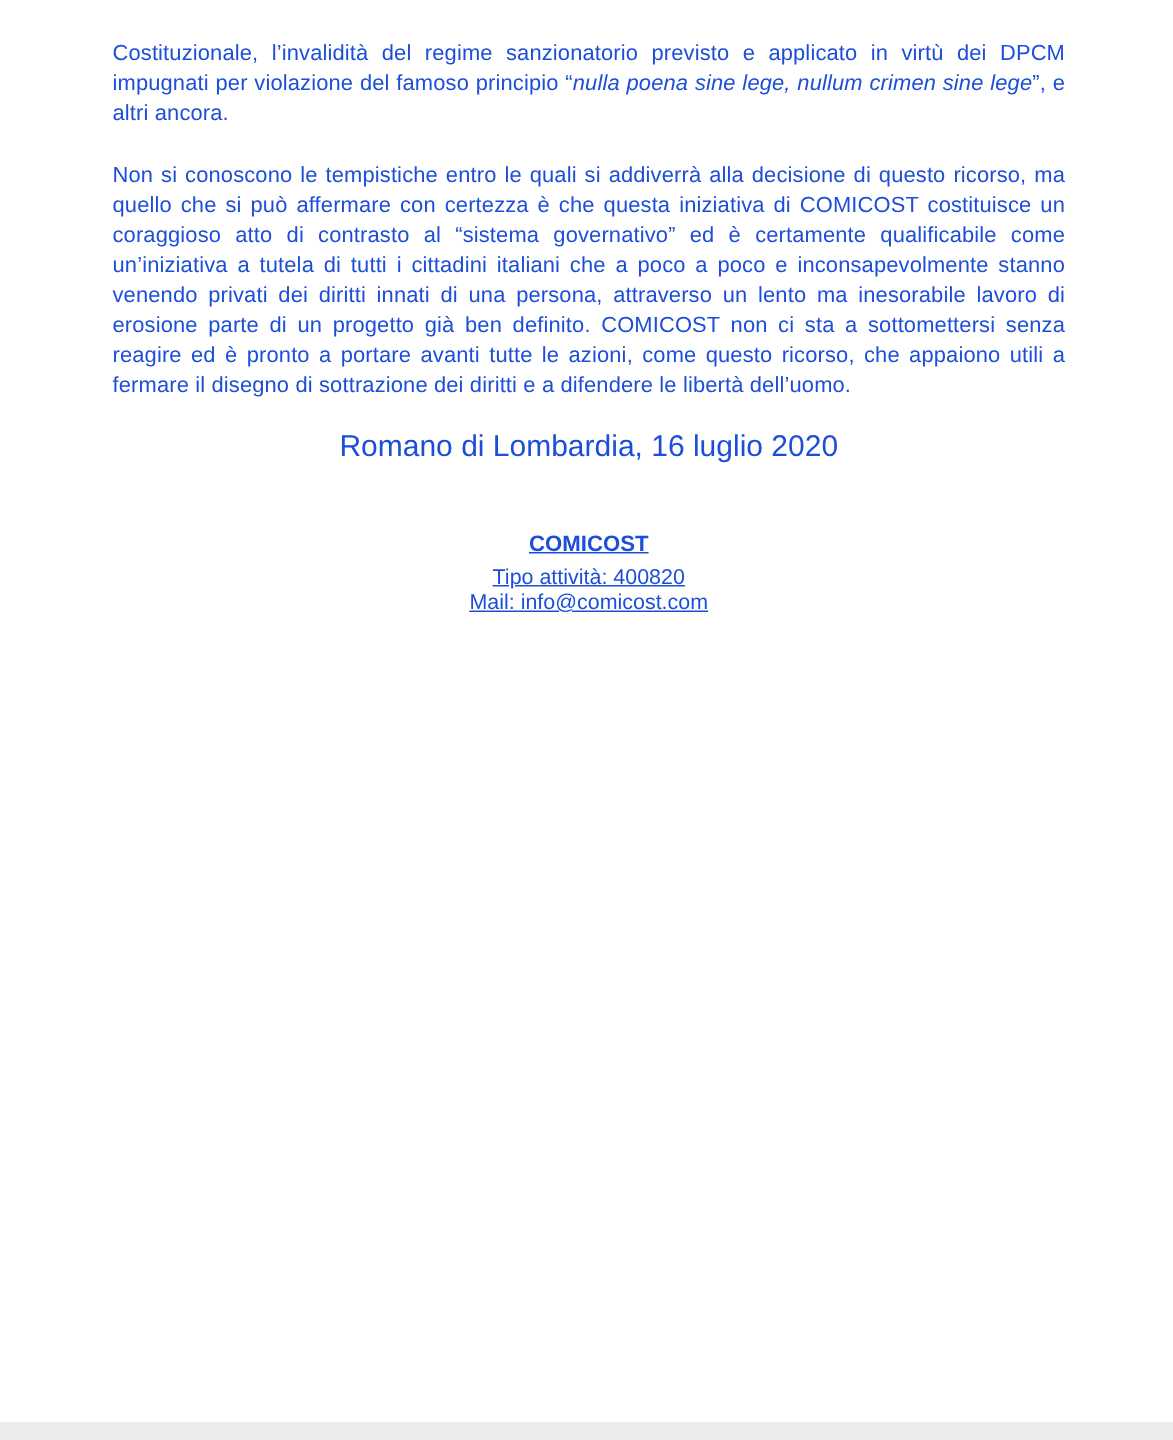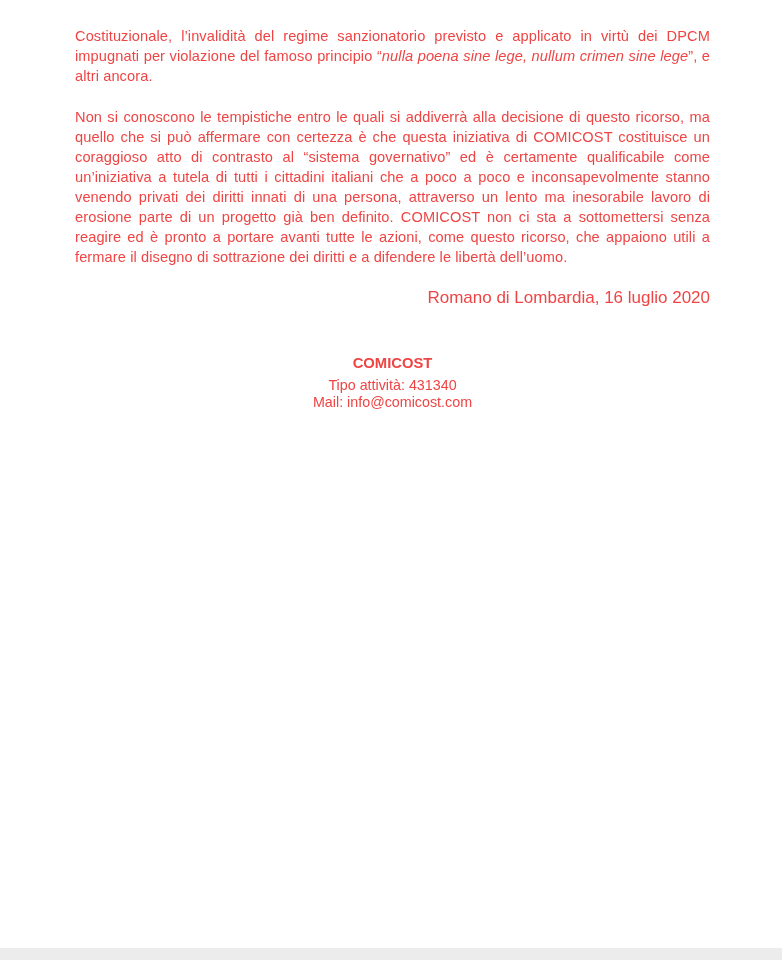--- a/index.html
+++ b/index.html
@@ -13,44 +13,45 @@
     width: 782px;
     height: 960px;
     margin: 0 auto;
     background: #ececec;
     overflow: hidden;
   }
   .page {
     width: 782px;
     height: 948px;
     background: #ffffff;
-    color: #ef4444;
+    color: #1d4ed8;
     padding: 26px 72px 0 75px;
   }
   .para {
     font-size: 14.6px;
     line-height: 20px;
     text-align: justify;
     margin: 0 0 21px 0;
     letter-spacing: 0.1px;
   }
   .para em {
     font-style: italic;
   }
   .dateline {
-    font-size: 17px;
+    font-size: 20px;
     line-height: 20px;
-    text-align: right;
+    text-align: center;
     margin: 1px 0 0 0;
   }
   .signature {
     margin-top: 47px;
     text-align: center;
     font-size: 14.3px;
     line-height: 17.5px;
+    text-decoration: underline;
   }
   .signature .org {
     font-weight: bold;
     font-size: 14.8px;
     margin-bottom: 4px;
   }
   .signature .sig-line {
     margin: 0;
   }
 </style>
@@ -61,18 +62,18 @@
   <div class="page">
 
     <p class="para"><span>Costituzionale, l’invalidità del regime sanzionatorio previsto e applicato in virtù dei DPCM impugnati per violazione del famoso principio “</span><em>nulla poena sine lege, nullum crimen sine lege</em><span>”, e altri ancora.</span></p>
 
     <p class="para">Non si conoscono le tempistiche entro le quali si addiverrà alla decisione di questo ricorso, ma quello che si può affermare con certezza è che questa iniziativa di COMICOST costituisce un coraggioso atto di contrasto al “sistema governativo” ed è certamente qualificabile come un’iniziativa a tutela di tutti i cittadini italiani che a poco a poco e inconsapevolmente stanno venendo privati dei diritti innati di una persona, attraverso un lento ma inesorabile lavoro di erosione parte di un progetto già ben definito. COMICOST non ci sta a sottomettersi senza reagire ed è pronto a portare avanti tutte le azioni, come questo ricorso, che appaiono utili a fermare il disegno di sottrazione dei diritti e a difendere le libertà dell’uomo.</p>
 
     <p class="dateline">Romano di Lombardia, 16 luglio 2020</p>
 
     <div class="signature">
       <div class="org">COMICOST</div>
-      <p class="sig-line">Tipo attività: 431340</p>
+      <p class="sig-line">Tipo attività: 400820</p>
       <p class="sig-line">Mail: info@comicost.com</p>
     </div>
 
   </div>
 </div>
 
 </body></html>

